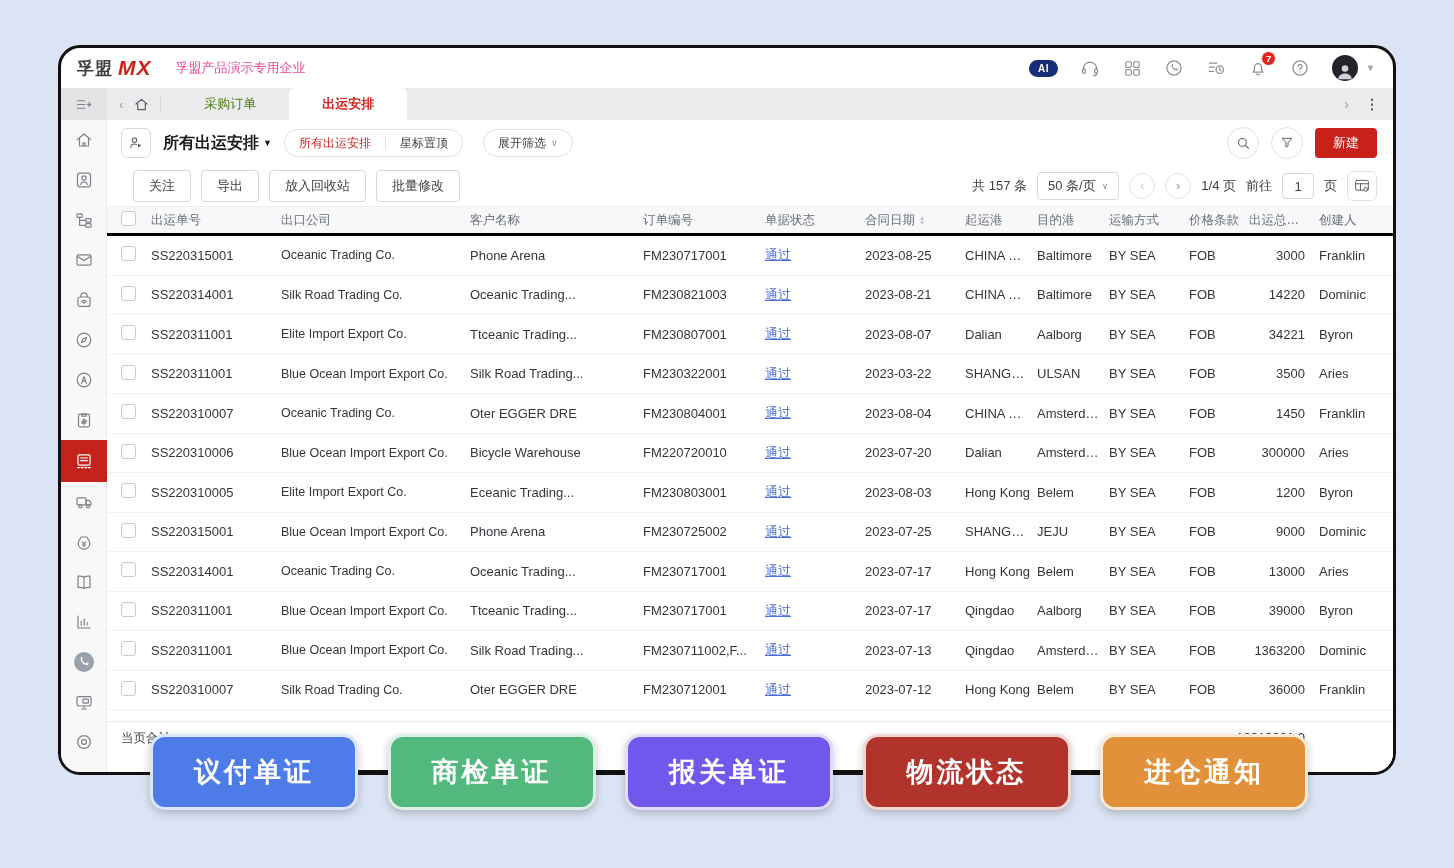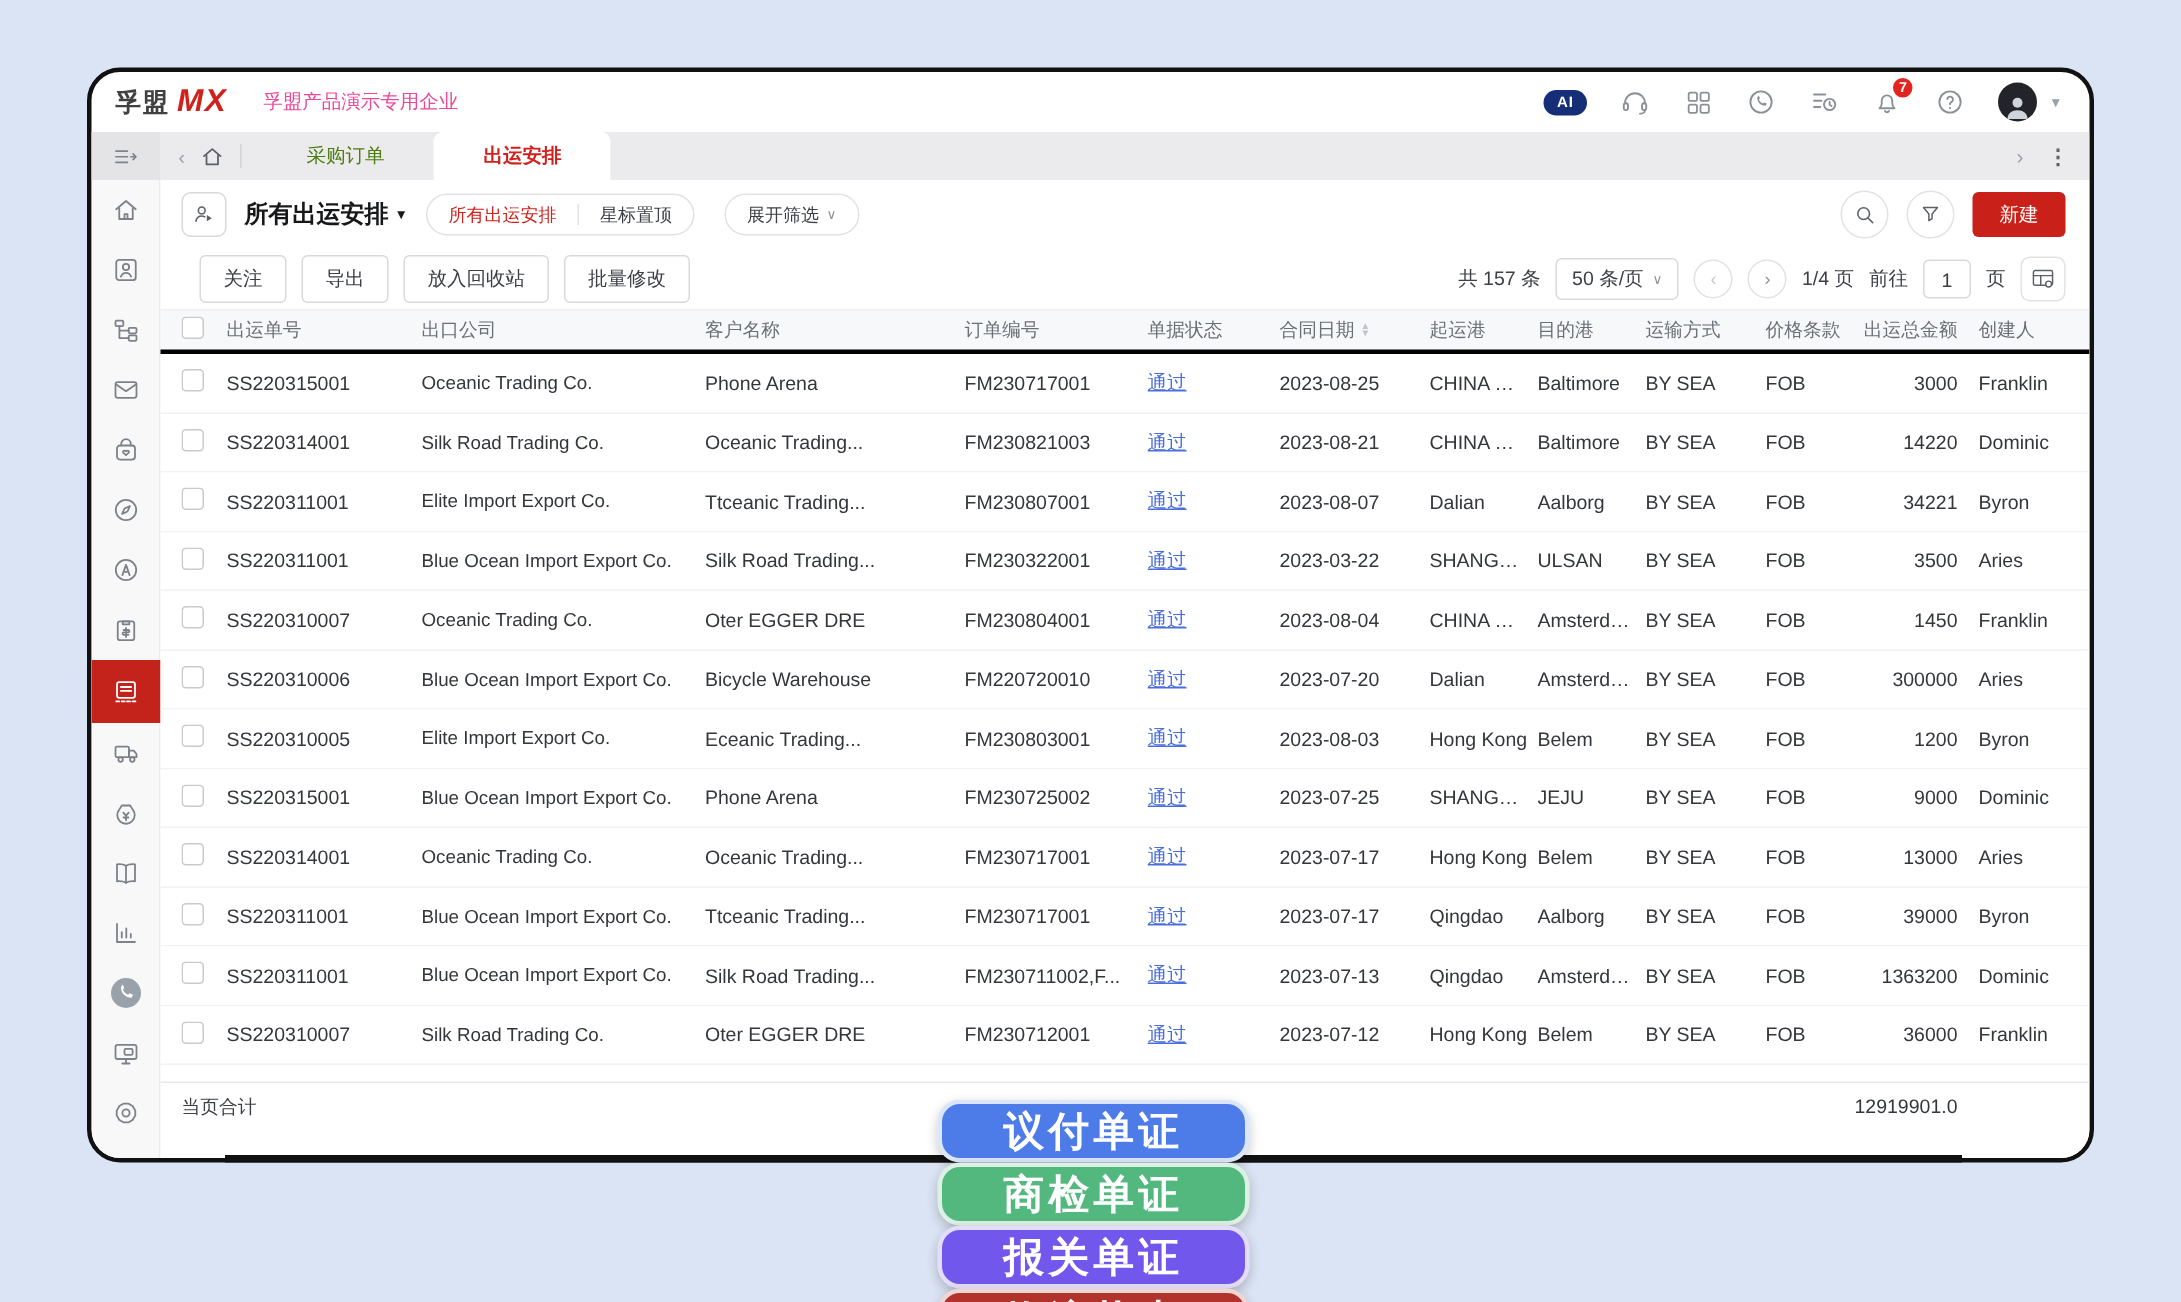--- a/index.html
+++ b/index.html
@@ -92,37 +92,37 @@
            display:flex; align-items:center; font-size:12.5px; color:#6b6f76; flex:0 0 auto; padding-left:14px; }
   .trow { height:40px; display:flex; align-items:center; font-size:13px; color:#33363b; border-bottom:1px solid #f1f2f4;
           padding-left:14px; background:#fff; }
   .cell { overflow:hidden; white-space:nowrap; text-overflow:ellipsis; padding-right:6px; }
   .c-check { width:30px; flex:0 0 auto; }
   .c-no { width:130px; flex:0 0 auto; }
   .c-exp { width:177px; flex:0 0 auto; font-size:12.5px; }
   .c-cust { width:173px; flex:0 0 auto;margin-left:12px; }
   .c-ord { width:122px; flex:0 0 auto; }
   .c-status { width:88px; flex:0 0 auto; }
-  .c-date { width:100px; flex:0 0 auto; display:flex; align-items:center; gap:4px; }
+  .c-date { width:100px; flex:0 0 auto; display:flex; align-items:center; gap:4px;margin-left:12px; }
   .c-pol { width:72px; flex:0 0 auto; }
   .c-pod { width:72px; flex:0 0 auto; }
   .c-trans { width:80px; flex:0 0 auto; }
   .c-terms { width:60px; flex:0 0 auto; }
   .c-amt { flex:1; text-align:right; padding-right:10px; }
   .c-creator { width:78px; flex:0 0 auto; padding-left:4px; }
   .cb { width:15px; height:15px; border:1px solid #c9c9cf; border-radius:3px; display:inline-block; background:#fff; cursor:pointer; }
   .status-link { color:#4a6fdc; text-decoration:underline; cursor:pointer; }
   .sort-carets { display:inline-flex; flex-direction:column; line-height:5px; font-size:6.5px; color:#c0c4cc; cursor:pointer; }
   .row-strip { height:12px; border-bottom:1px solid #e7e9ec; flex:0 0 auto; background:#fff; }
   .tfoot { height:50px; display:flex; align-items:flex-start; padding:8px 0 0 14px; font-size:12.5px; color:#3c3f45; background:#fff; flex:0 0 auto; }
   .tfoot .c-amt { font-size:13px; color:#33363b; }
 
   
   .flow { position:absolute; left:150px; top:733px; width:1158px; height:78px; display:flex; align-items:center;
-          justify-content:space-between; z-index:5;flex-direction:column; }
+          justify-content:space-between; z-index:5; }
   .flow::before { content:""; position:absolute; left:0; right:0; top:50%; height:5px; margin-top:-2px; background:#111; }
   .flow-btn { position:relative; z-index:1; width:208px; height:76px; border-radius:15px; border:3px solid rgba(255,255,255,.8);
               color:#fff; font-size:27px; font-weight:bold; letter-spacing:3px; display:flex; align-items:center;
               justify-content:center; cursor:pointer; box-shadow:0 3px 8px rgba(0,0,0,.22); font-family:"Liberation Sans", sans-serif; }
 </style>
 </head>
 <body>
 
 <div class="stage">
   <div class="window">

